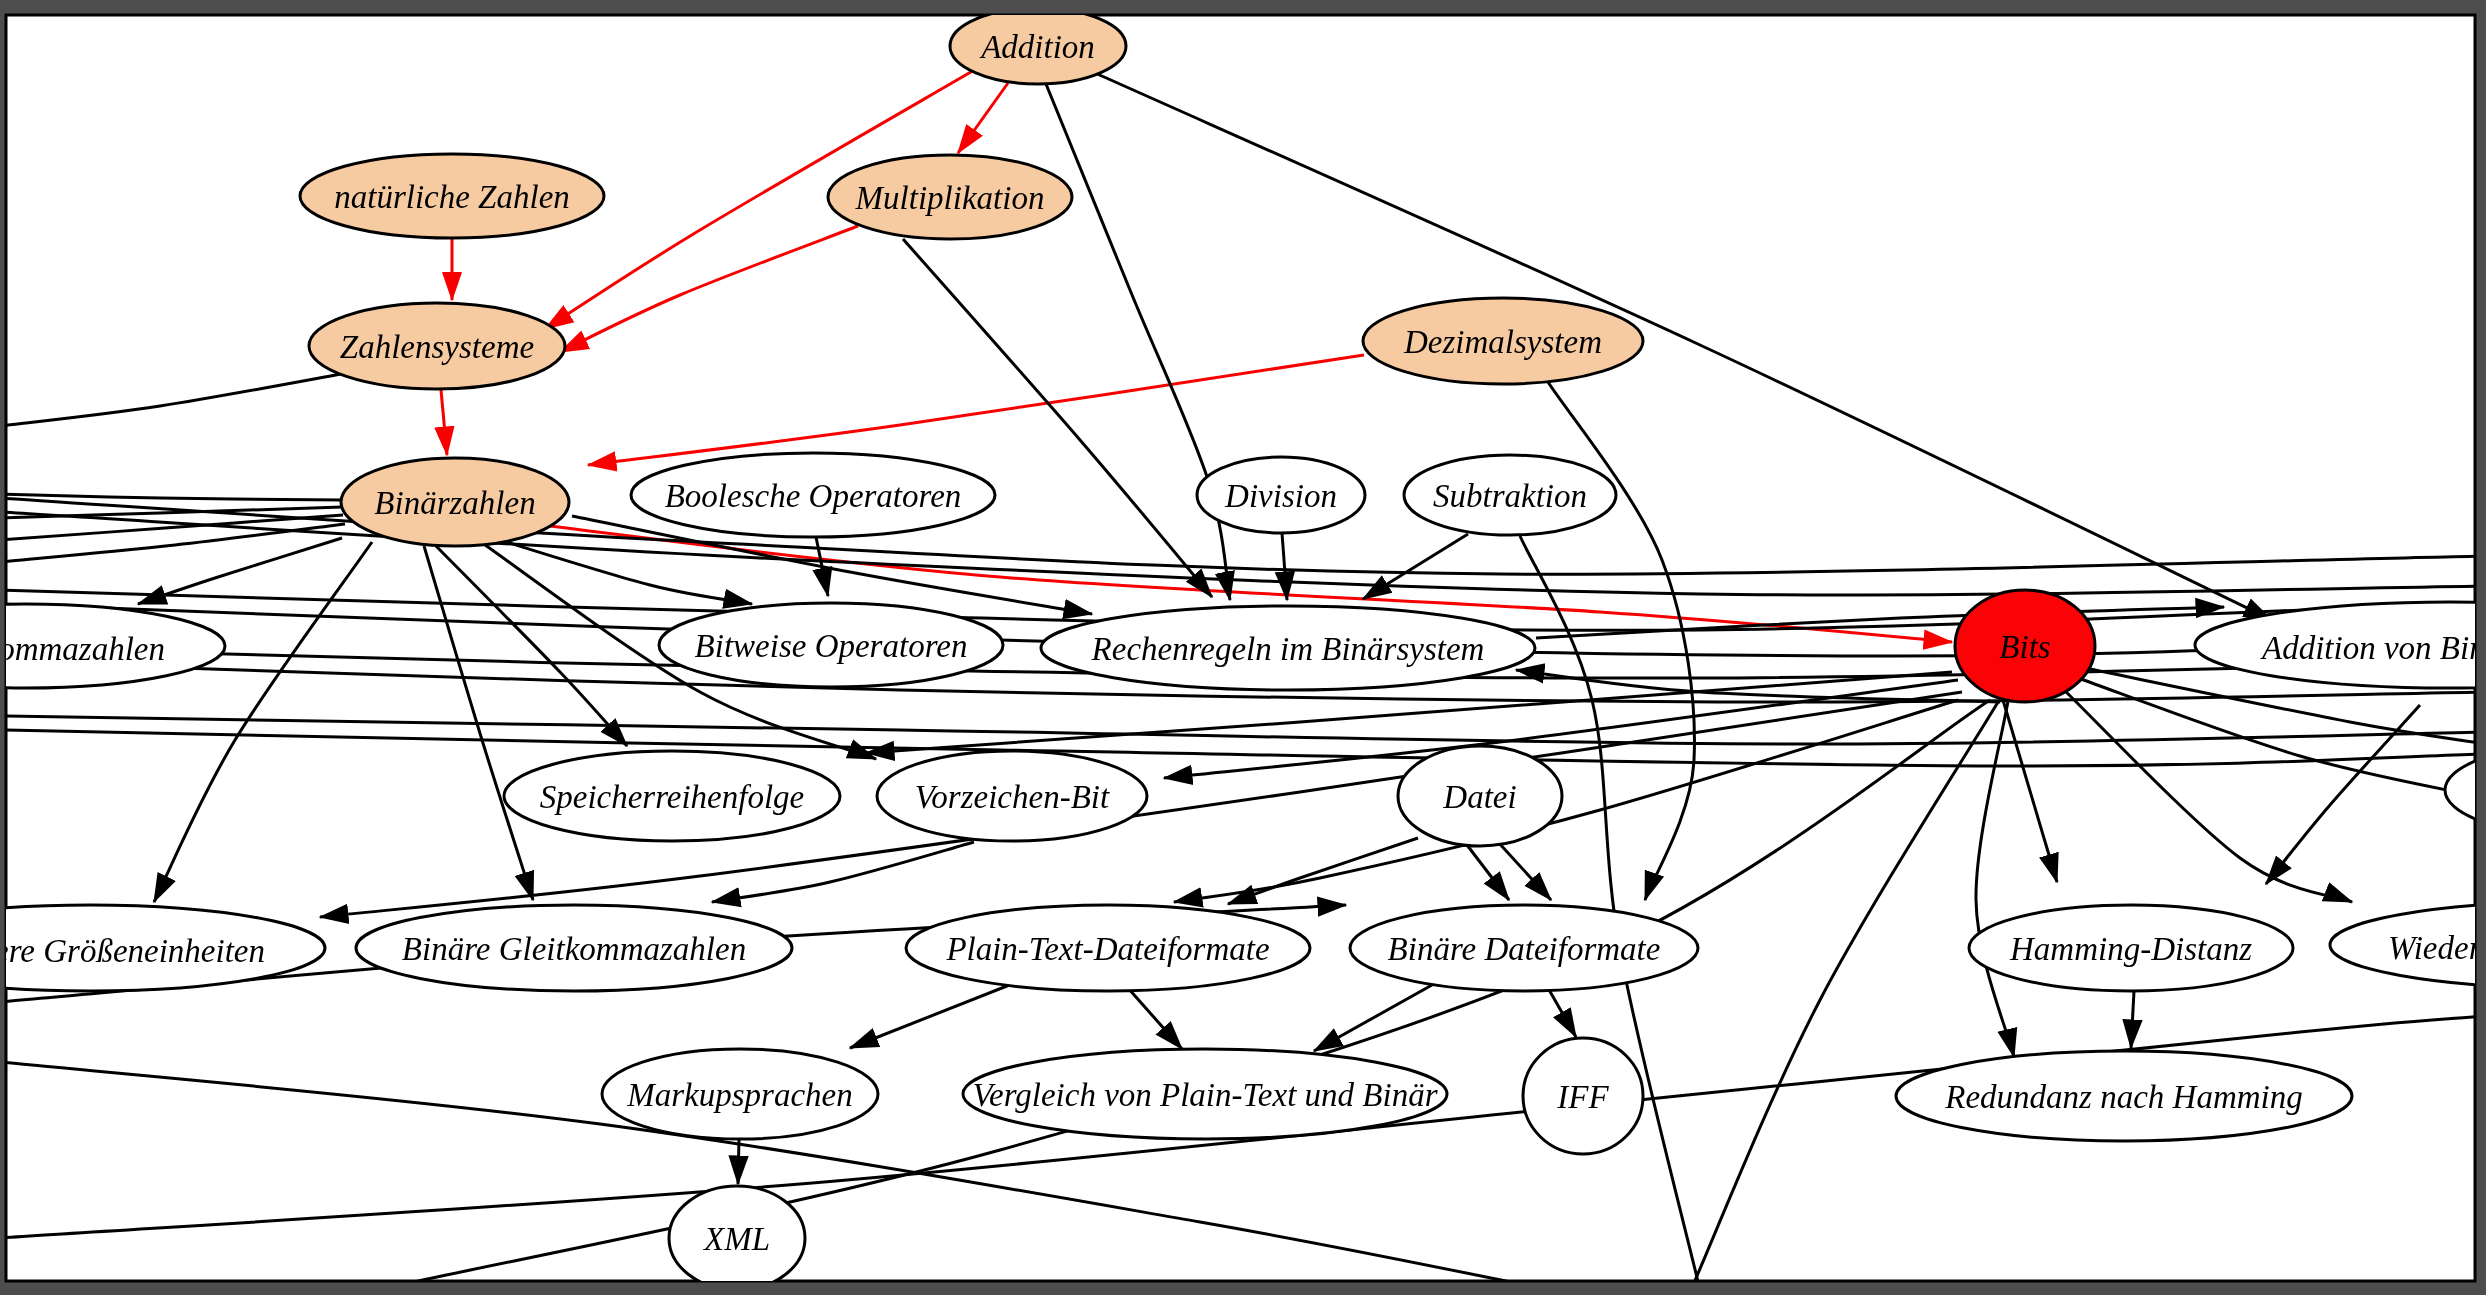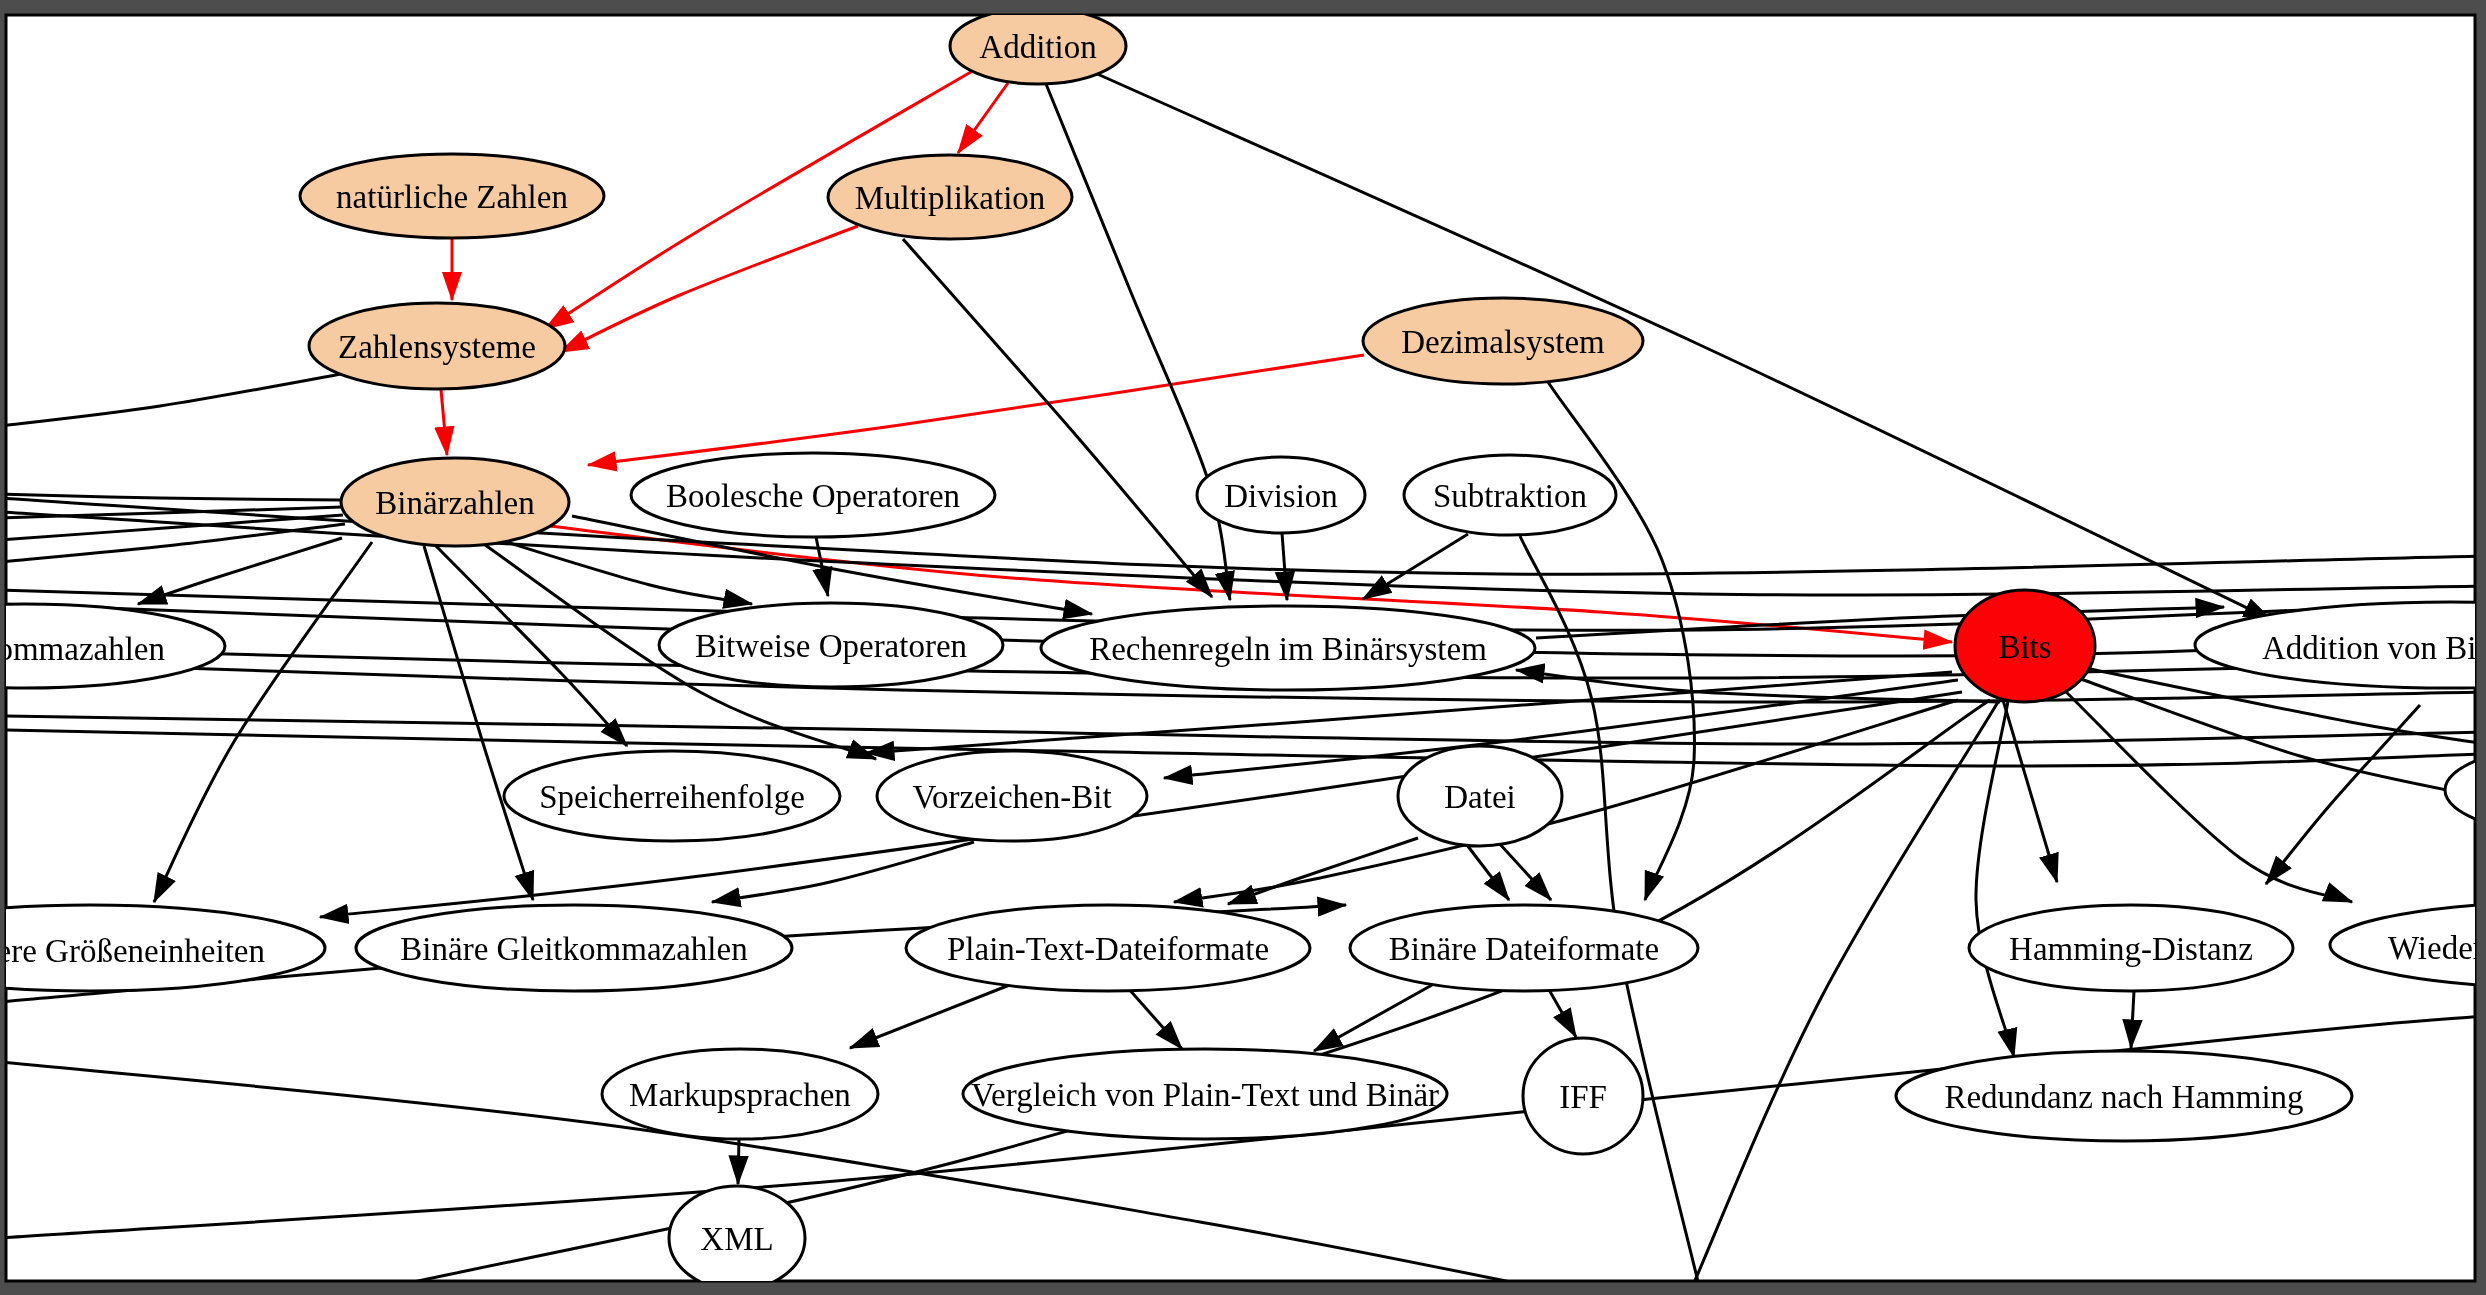--- a/index.html
+++ b/index.html
@@ -1,16 +1,16 @@
 <!DOCTYPE html>
 <html><head>
 <meta charset="utf-8">
 <style>
   html,body{margin:0;padding:0;background:#222;}
-  .stage{width:2486px;height:1295px;position:relative;overflow:hidden;}
+  .stage{width:2486px;height:1295px;position:relative;overflow:hidden;font-style:italic;}
   svg{display:block;}
   text{font-family:"Liberation Serif","DejaVu Serif",serif;fill:#000;}
   ellipse{cursor:pointer;}
 </style>
 </head>
 <body>
 
 <div class="stage">
   <svg id="graph" width="2486" height="1295" viewBox="0 0 2486 1295" xmlns="http://www.w3.org/2000/svg">
     <defs>

